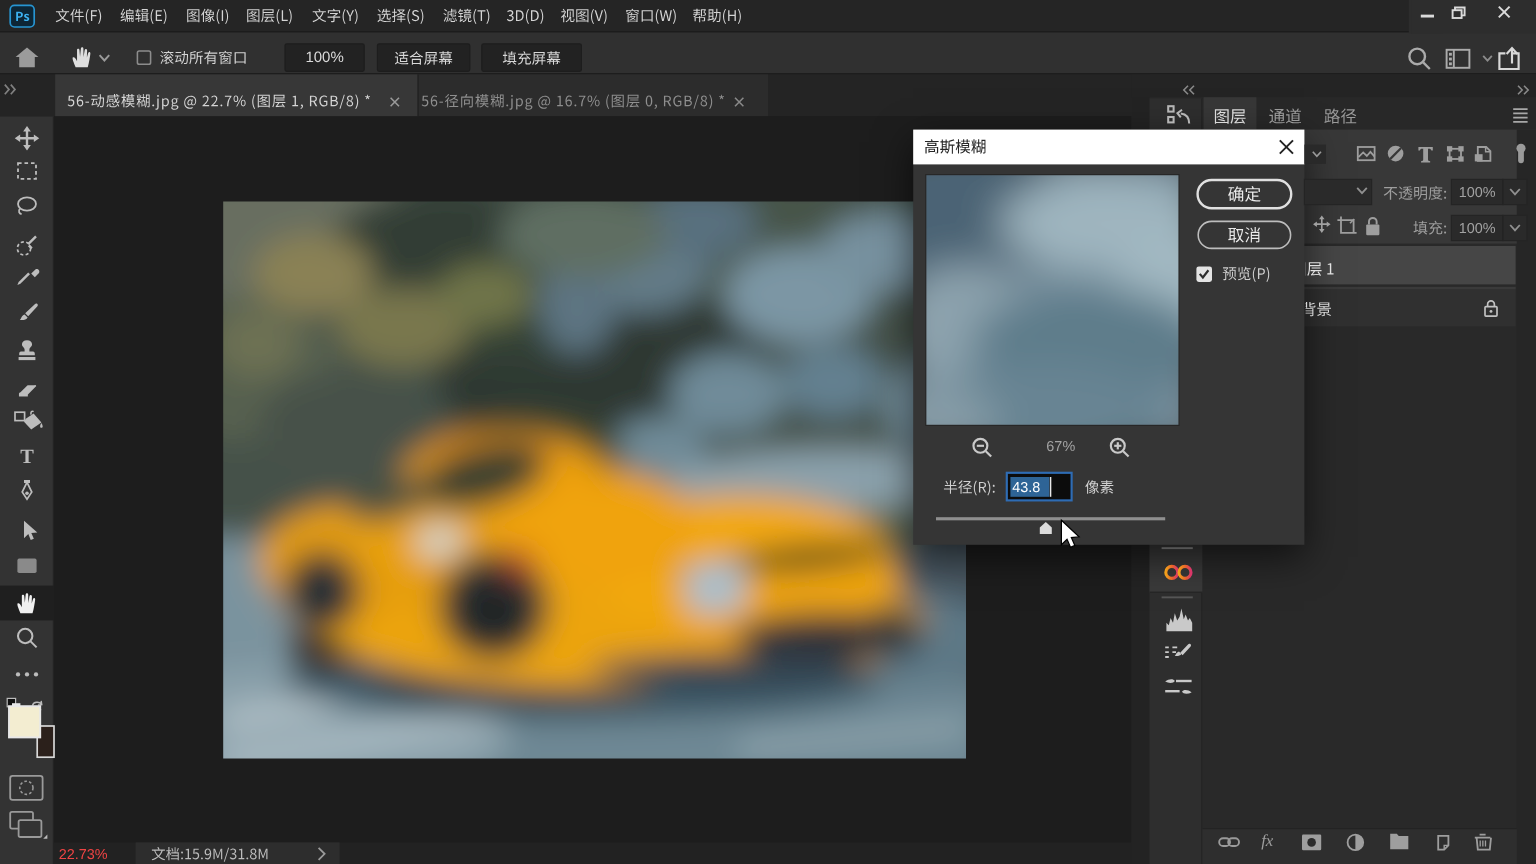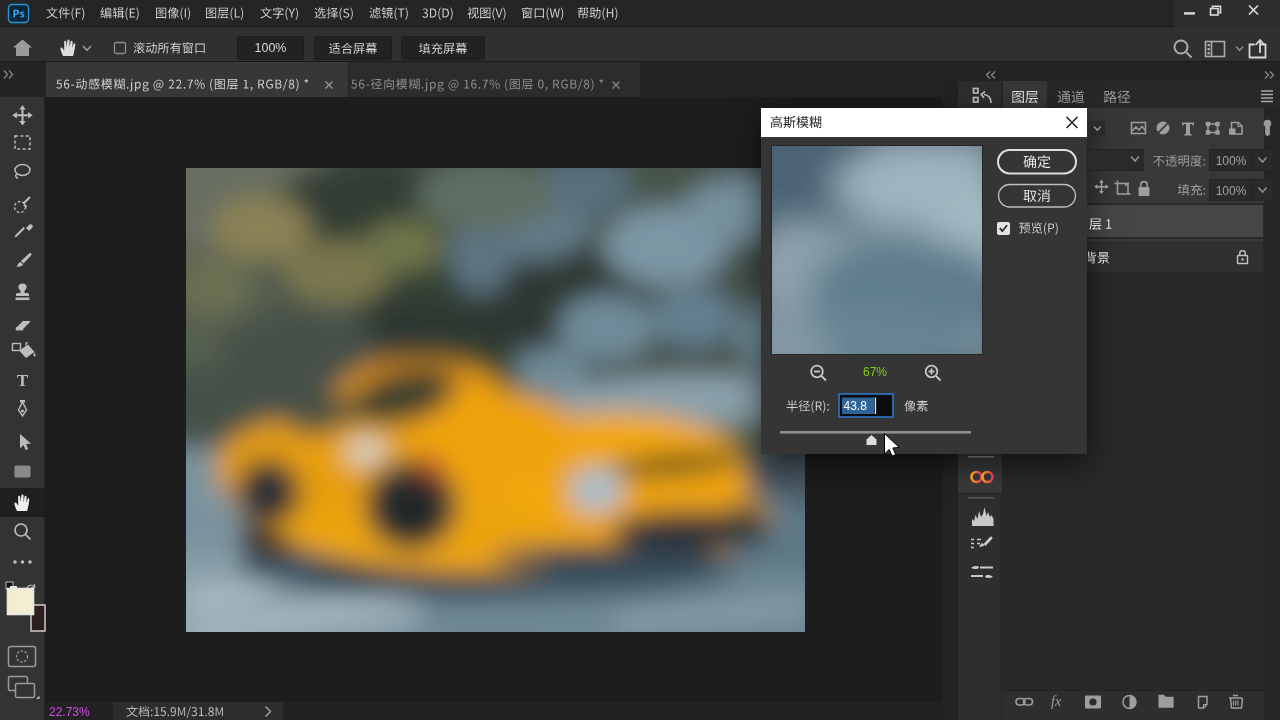--- a/index.html
+++ b/index.html
@@ -7,21 +7,21 @@
 <body>
 <div class="abs" style="left:0;top:0;width:1280px;height:26px;background:#252525"></div>
 <div class="abs" style="left:0;top:26px;width:1280px;height:36px;background:#303030;border-top:1px solid #1a1a1a;border-bottom:1px solid #1a1a1a"></div>
 <div class="abs" style="left:0;top:62px;width:1280px;height:35px;background:#242424"></div>
 <div class="abs" style="left:46px;top:62px;width:302px;height:35px;background:#373737"></div>
 <div class="abs" style="left:348px;top:62px;width:292px;height:35px;background:#2c2c2c;border-left:1px solid #222"></div>
 <div class="abs" style="left:0;top:97px;width:45px;height:623px;background:#333333;border-right:1px solid #232323"></div>
 <div class="abs" style="left:45px;top:97px;width:898px;height:605px;background:#1d1d1d"></div>
 <div class="abs" style="left:45px;top:702px;width:898px;height:18px;background:#222222"></div>
 <div class="abs" style="left:113px;top:702px;width:170px;height:18px;background:#2d2d2d"></div>
-<div class="abs" style="left:49px;top:705px;font-size:12px;color:#d946ef">22.73%</div>
+<div class="abs" style="left:49px;top:705px;font-size:12px;color:#ef4444">22.73%</div>
 
 <div class="abs" style="left:943px;top:62px;width:337px;height:658px;background:#292929"></div>
 <div class="abs" style="left:943px;top:62px;width:15px;height:658px;background:#232323"></div>
 <div class="abs" style="left:943px;top:62px;width:337px;height:19px;background:#242424"></div>
 <div class="abs" style="left:958px;top:82px;width:44px;height:638px;background:#2e2e2e;border-right:1px solid #242424"></div>
 <div class="abs" style="left:958px;top:452px;width:44px;height:42px;background:#3a3a3a;border-top:1px solid #4a4a4a;border-bottom:1px solid #232323"></div>
 <div class="abs" style="left:1002px;top:82px;width:278px;height:26px;background:#282828"></div>
 <div class="abs" style="left:1003px;top:81px;width:44px;height:27px;background:#373737"></div>
 <div class="abs" style="left:1002px;top:108px;width:278px;height:95px;background:#383838"></div>
 <div class="abs" style="left:1002px;top:205px;width:261px;height:32px;background:#464646"></div>
@@ -115,21 +115,21 @@
 <ellipse cx="22" cy="32" rx="95" ry="65" fill="#4c6374"></ellipse>
 <ellipse cx="150" cy="40" rx="88" ry="38" fill="#9fb5bf"></ellipse>
 <ellipse cx="212" cy="100" rx="55" ry="48" fill="#a3b9c3"></ellipse>
 <ellipse cx="35" cy="125" rx="65" ry="50" fill="#8da3ae"></ellipse>
 <ellipse cx="138" cy="142" rx="100" ry="48" fill="#5d7b8a"></ellipse>
 <ellipse cx="100" cy="200" rx="105" ry="45" fill="#688493"></ellipse>
 <ellipse cx="5" cy="208" rx="55" ry="28" fill="#879da8"></ellipse>
 </g>
   </svg>
 <div class="abs" style="left:843.5px;top:399px;font-size:12px;color:#fff;z-index:20">43.8</div>
-<div class="abs" style="left:854px;top:365px;width:42px;font-size:12px;color:#84cc16;text-align:center;z-index:20">67%</div>
+<div class="abs" style="left:854px;top:365px;width:42px;font-size:12px;color:#a3a3a3;text-align:right;z-index:20">67%</div>
 
 <div class="abs" style="left:14px;top:371px;width:17px;font-family:'Liberation Serif',serif;font-size:17px;font-weight:bold;color:#bdbdbd;text-align:center">T</div>
 <div class="abs" style="left:1051px;top:694px;font-family:'Liberation Serif',serif;font-style:italic;font-size:14px;color:#9e9e9e">fx</div>
 <svg class="abs" width="1280" height="720" viewBox="0 0 1280 720" style="left:0;top:0;z-index:10">
 <defs>
       <clipPath id="clipdlg">
         <rect x="1088" y="60" width="192" height="660"></rect>
       </clipPath>
     </defs>
 <g fill="#d4d4d4" transform="translate(46.0 17.5)">

